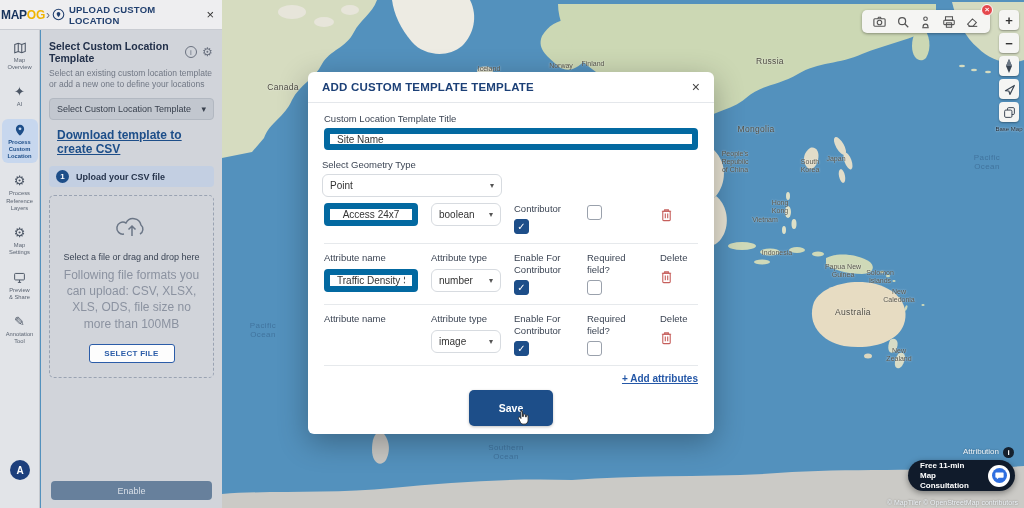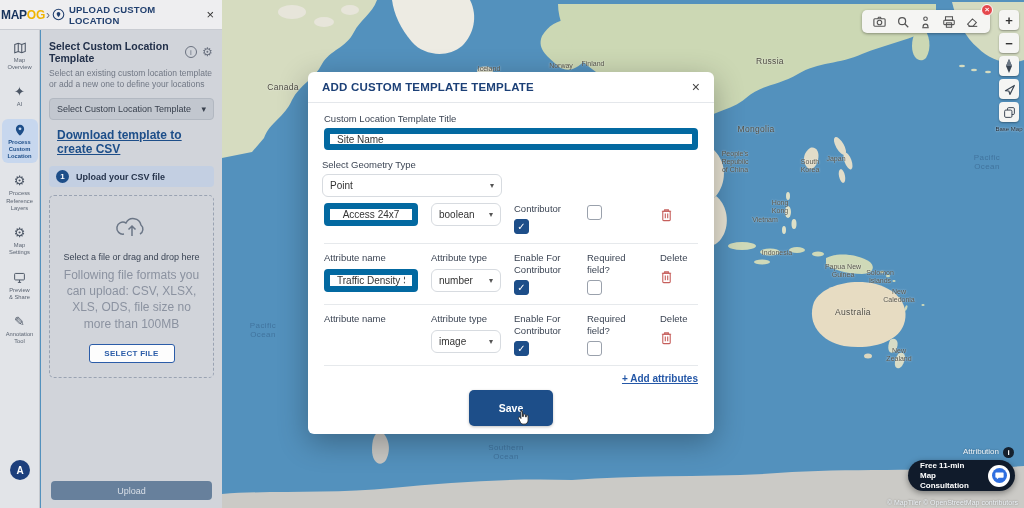--- a/index.html
+++ b/index.html
@@ -390,21 +390,21 @@
     <div id="dropzone">
       <svg width="34" height="26" viewBox="0 0 34 26" fill="none" stroke="#6b7686" stroke-width="1.5">
         <path d="M9 20 A6 6 0 1 1 11 9 A8 8 0 0 1 26 11 A5.5 5.5 0 0 1 25 20"></path>
         <path d="M17 22 V12 M13.5 15.5 L17 12 L20.5 15.5"></path>
       </svg>
       <div id="dz-line1">Select a file or drag and drop here</div>
       <div id="dz-line2">Following file formats you can upload: CSV, XLSX, XLS, ODS, file size no more than 100MB</div>
       <div id="select-file-btn">SELECT FILE</div>
     </div>
 
-    <div id="upload-btn">Upload</div>
+    <div id="upload-btn">Enable</div>
   </section>
 
   <div id="modal">
     <div id="modal-header">
       <span id="modal-title">ADD CUSTOM TEMPLATE TEMPLATE</span>
       <span id="modal-close">×</span>
     </div>
     <div id="modal-body">
       <div class="f-label">Custom Location Template Title</div>
       <input class="txt-input" value="Site Name" style="">

